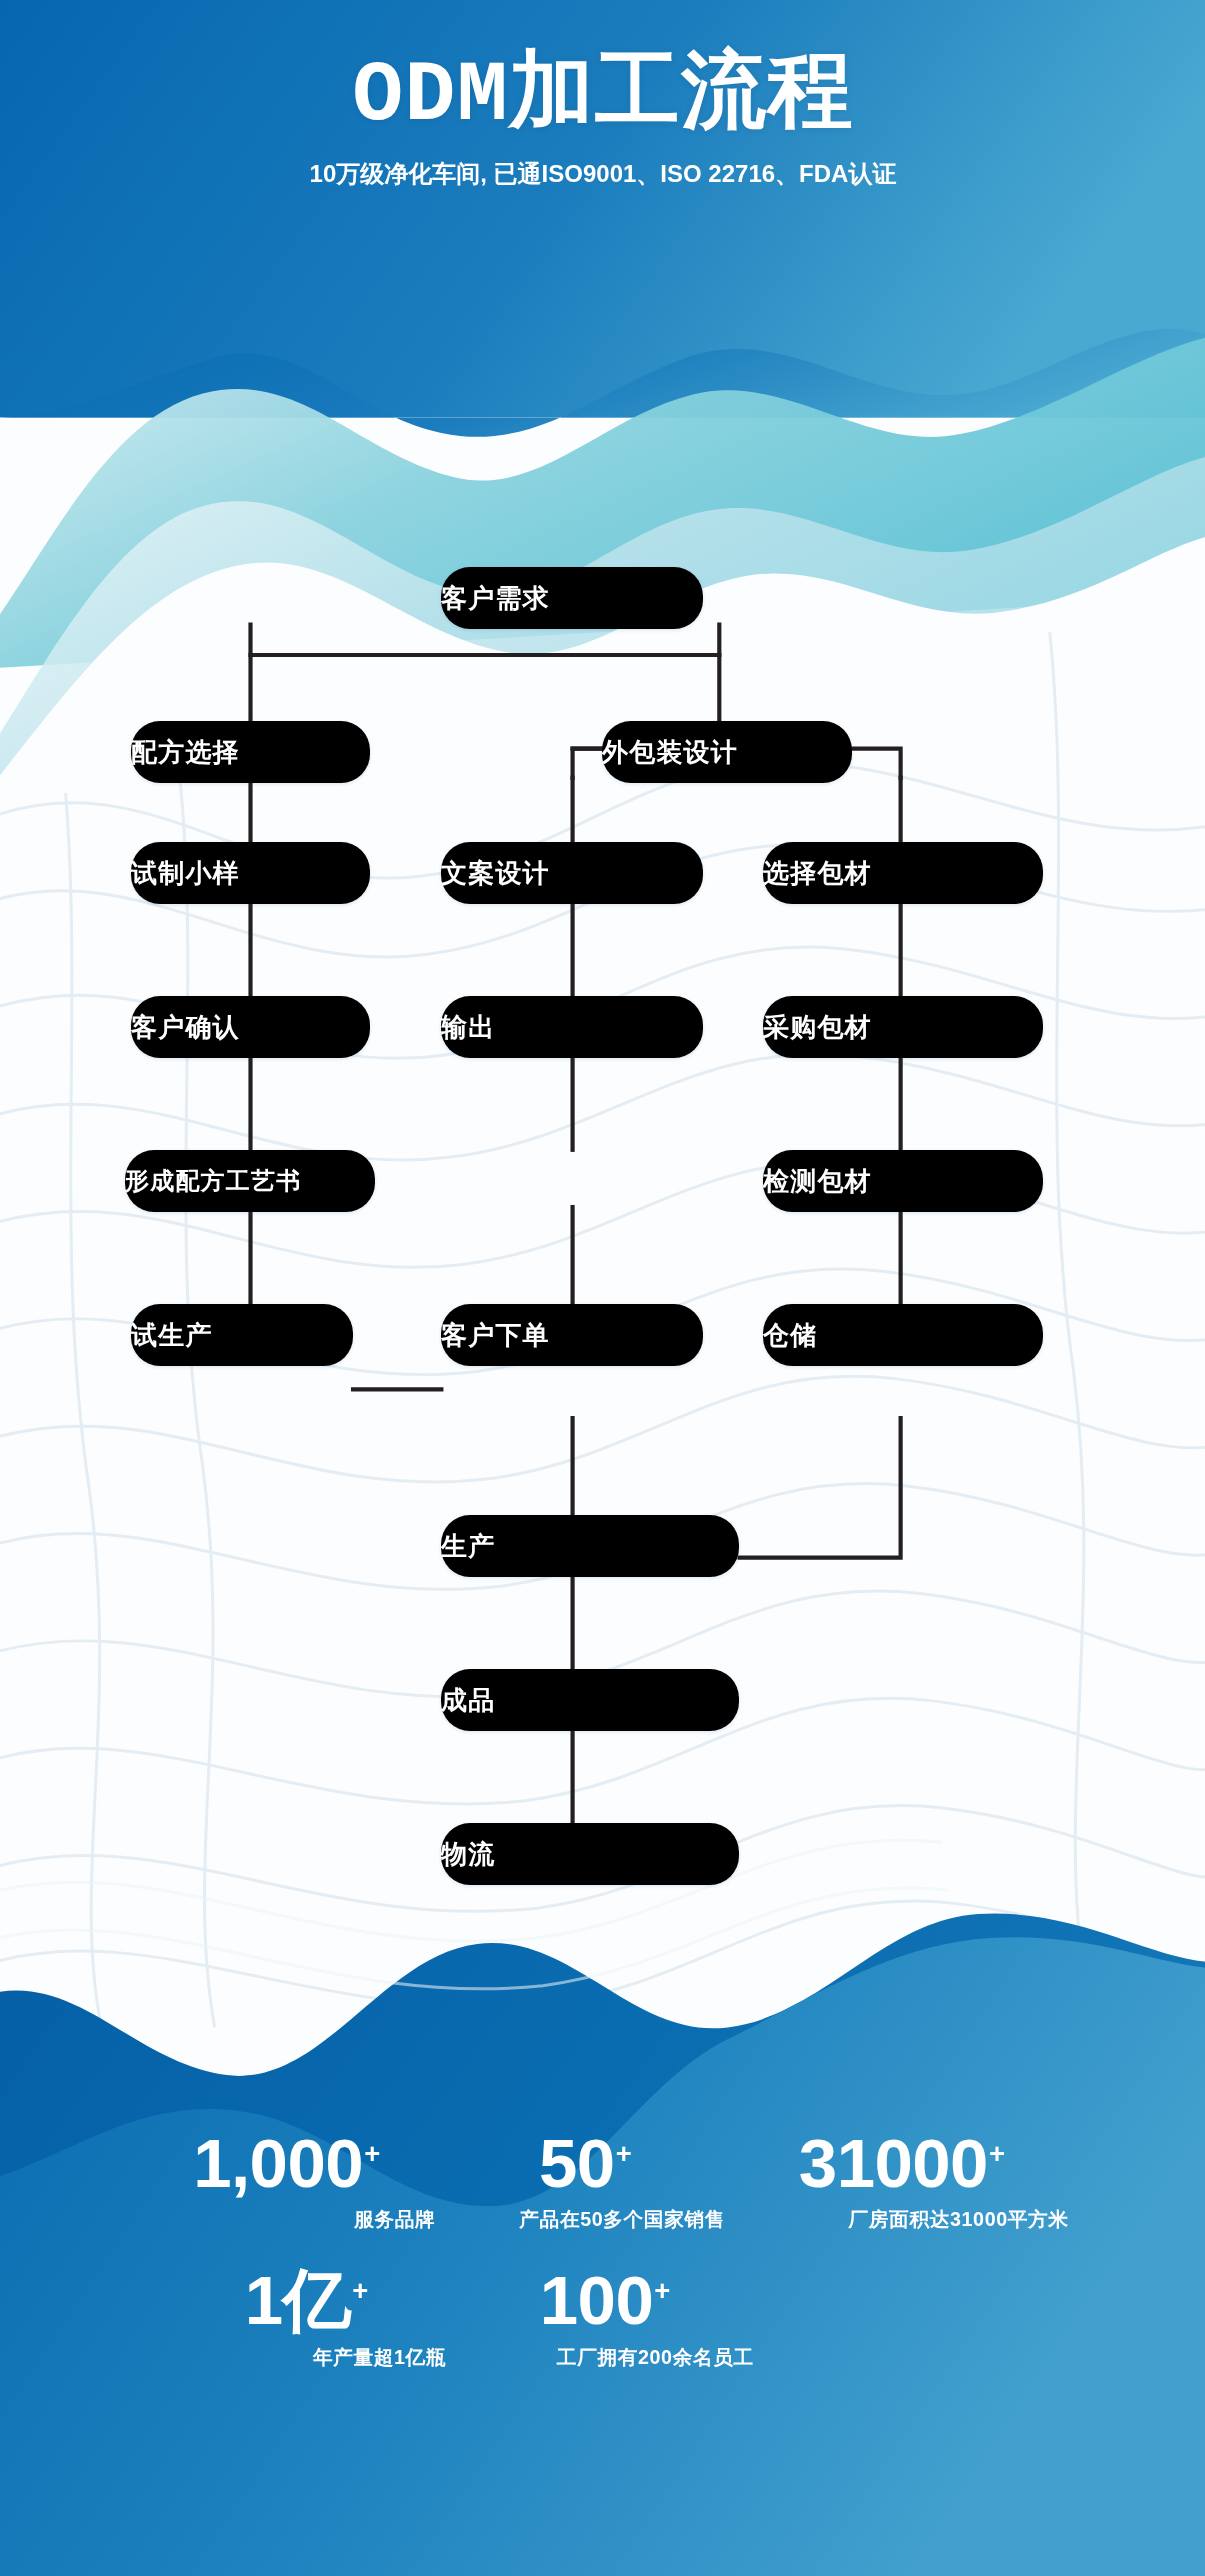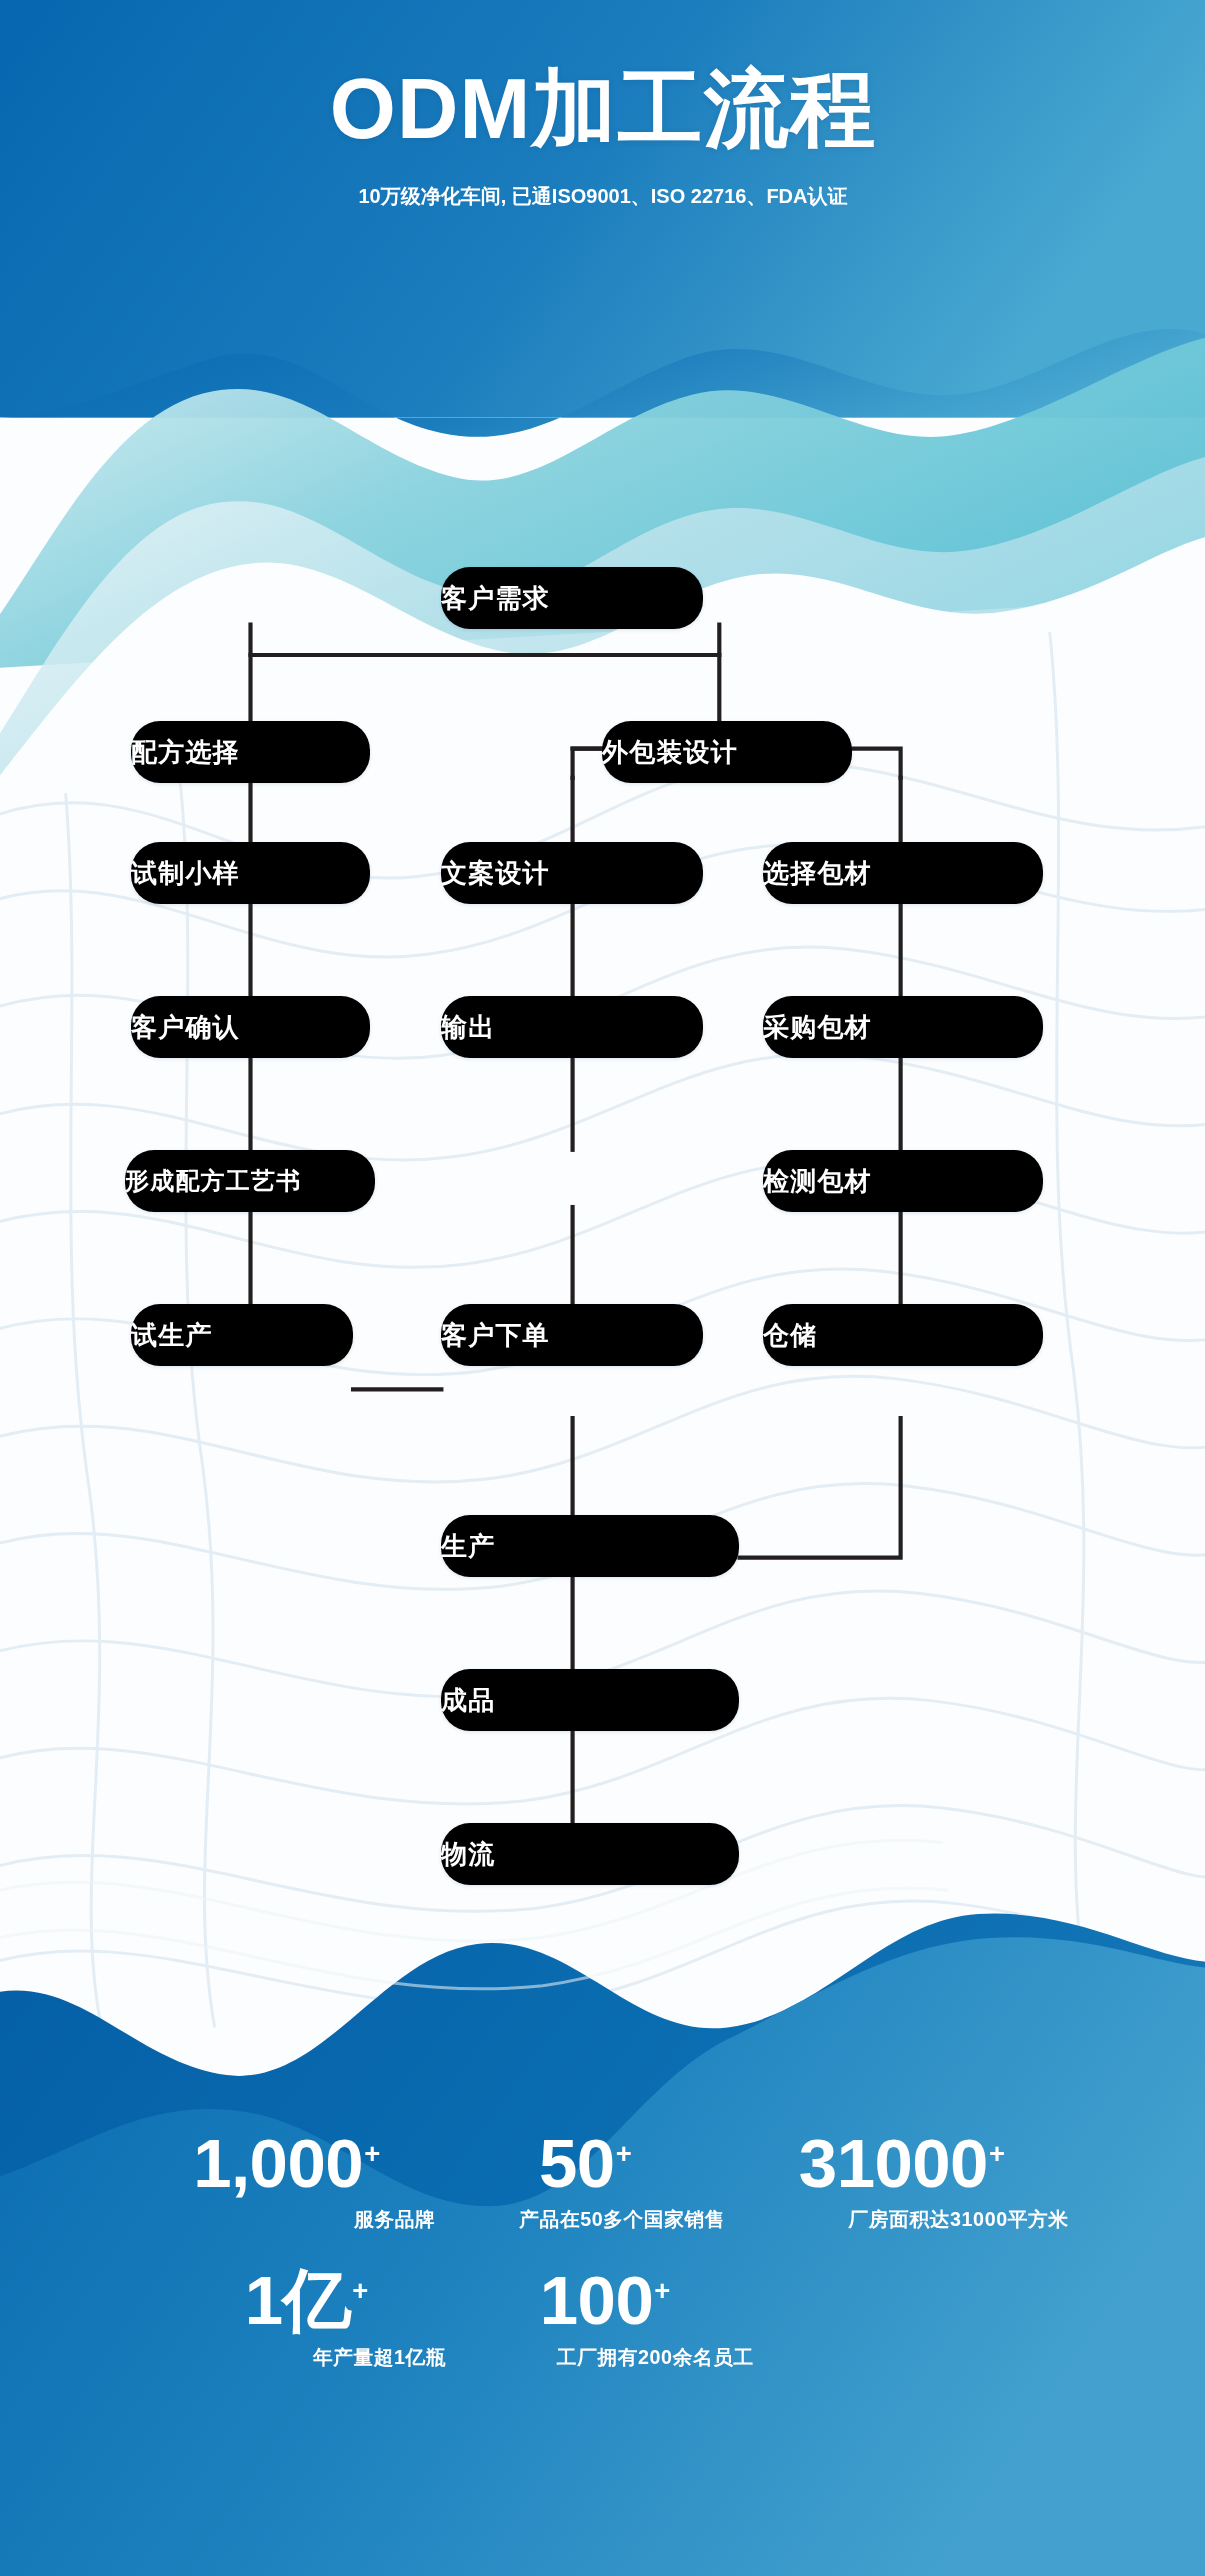--- a/index.html
+++ b/index.html
@@ -20,34 +20,35 @@
   .bg-svg{position:absolute;left:0;top:0;width:1206px;height:2576px;}
 
   
   .header{
     position:absolute;left:0;top:0;width:1206px;height:310px;
     z-index:6;
     text-align:center;
     pointer-events:none;
   }
   .title{
-    margin:16px;
+    margin:4px;
     padding-top:50px;
     color:#ffffff;
     font-size:85px;
     line-height:1.0;
     font-weight:bold;
     letter-spacing:1.2px;
     text-shadow:0 1.2px 6px rgba(0,40,80,.12);
+    font-family:Liberation Mono, monospace;
   }
   .subtitle{
     margin:0;
     padding-top:16.7px;
     color:#ffffff;
-    font-size:20px;
+    font-size:24px;
     line-height:1.2;
     font-weight:bold;
     letter-spacing:0px;
   }
 
   
   .flow{
     position:absolute;left:0;top:537px;width:1206px;height:1383px;
     z-index:5;
   }

